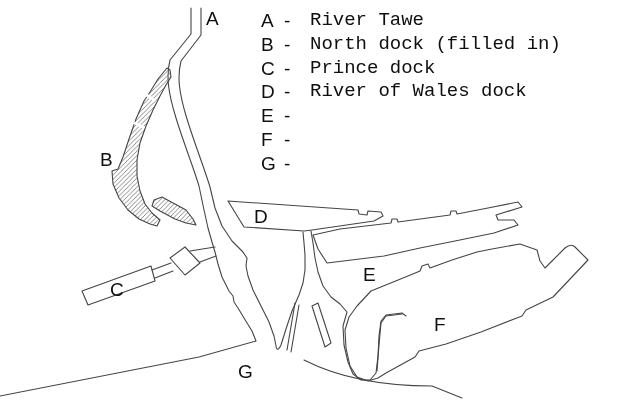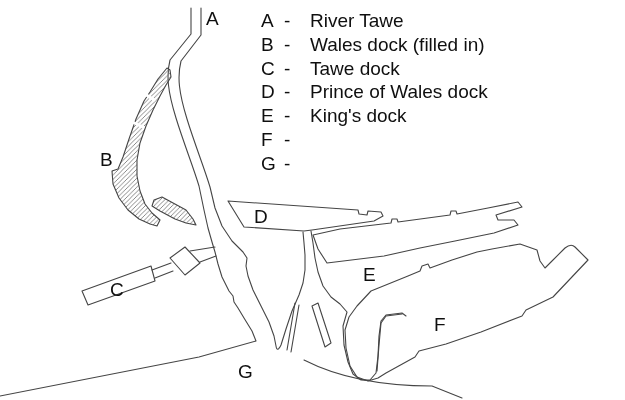--- a/index.html
+++ b/index.html
@@ -28,21 +28,21 @@
     font-size:19px;fill:var(--color-text);
   }
   .legend{
     position:absolute;left:261px;top:9px;
     color:var(--color-text);
     font-size:19px;line-height:23.8px;
   }
   .legend-row{display:flex;}
   .legend-key{width:23px;}
   .legend-dash{width:26px;}
-  .legend-name{white-space:nowrap;}
+  .legend-name{white-space:nowrap;font-family:Liberation Mono, monospace;}
 </style>
 </head>
 <body>
 
 <div class="stage">
   <svg width="625" height="400" viewBox="0 0 625 400">
     <defs>
       <pattern id="hatch" width="4.5" height="4.5" patternUnits="userSpaceOnUse">
         <path d="M0,4.5 L4.5,0" style="stroke:var(--color-hatch);stroke-width:0.9"></path>
       </pattern>
@@ -91,36 +91,35 @@
 
   <div class="legend">
     <div class="legend-row">
       <span class="legend-key">A</span>
       <span class="legend-dash">-</span>
       <span class="legend-name">River Tawe</span>
     </div>
     <div class="legend-row">
       <span class="legend-key">B</span>
       <span class="legend-dash">-</span>
-      <span class="legend-name">Wales dock (filled in)</span>
+      <span class="legend-name">North dock (filled in)</span>
     </div>
     <div class="legend-row">
       <span class="legend-key">C</span>
       <span class="legend-dash">-</span>
-      <span class="legend-name">Tawe dock</span>
+      <span class="legend-name">Prince dock</span>
     </div>
     <div class="legend-row">
       <span class="legend-key">D</span>
       <span class="legend-dash">-</span>
-      <span class="legend-name">Prince of Wales dock</span>
+      <span class="legend-name">River of Wales dock</span>
     </div>
     <div class="legend-row">
       <span class="legend-key">E</span>
       <span class="legend-dash">-</span>
-      <span class="legend-name">King's dock</span>
     </div>
     <div class="legend-row">
       <span class="legend-key">F</span>
       <span class="legend-dash">-</span>
     </div>
     <div class="legend-row">
       <span class="legend-key">G</span>
       <span class="legend-dash">-</span>
     </div>
   </div>

